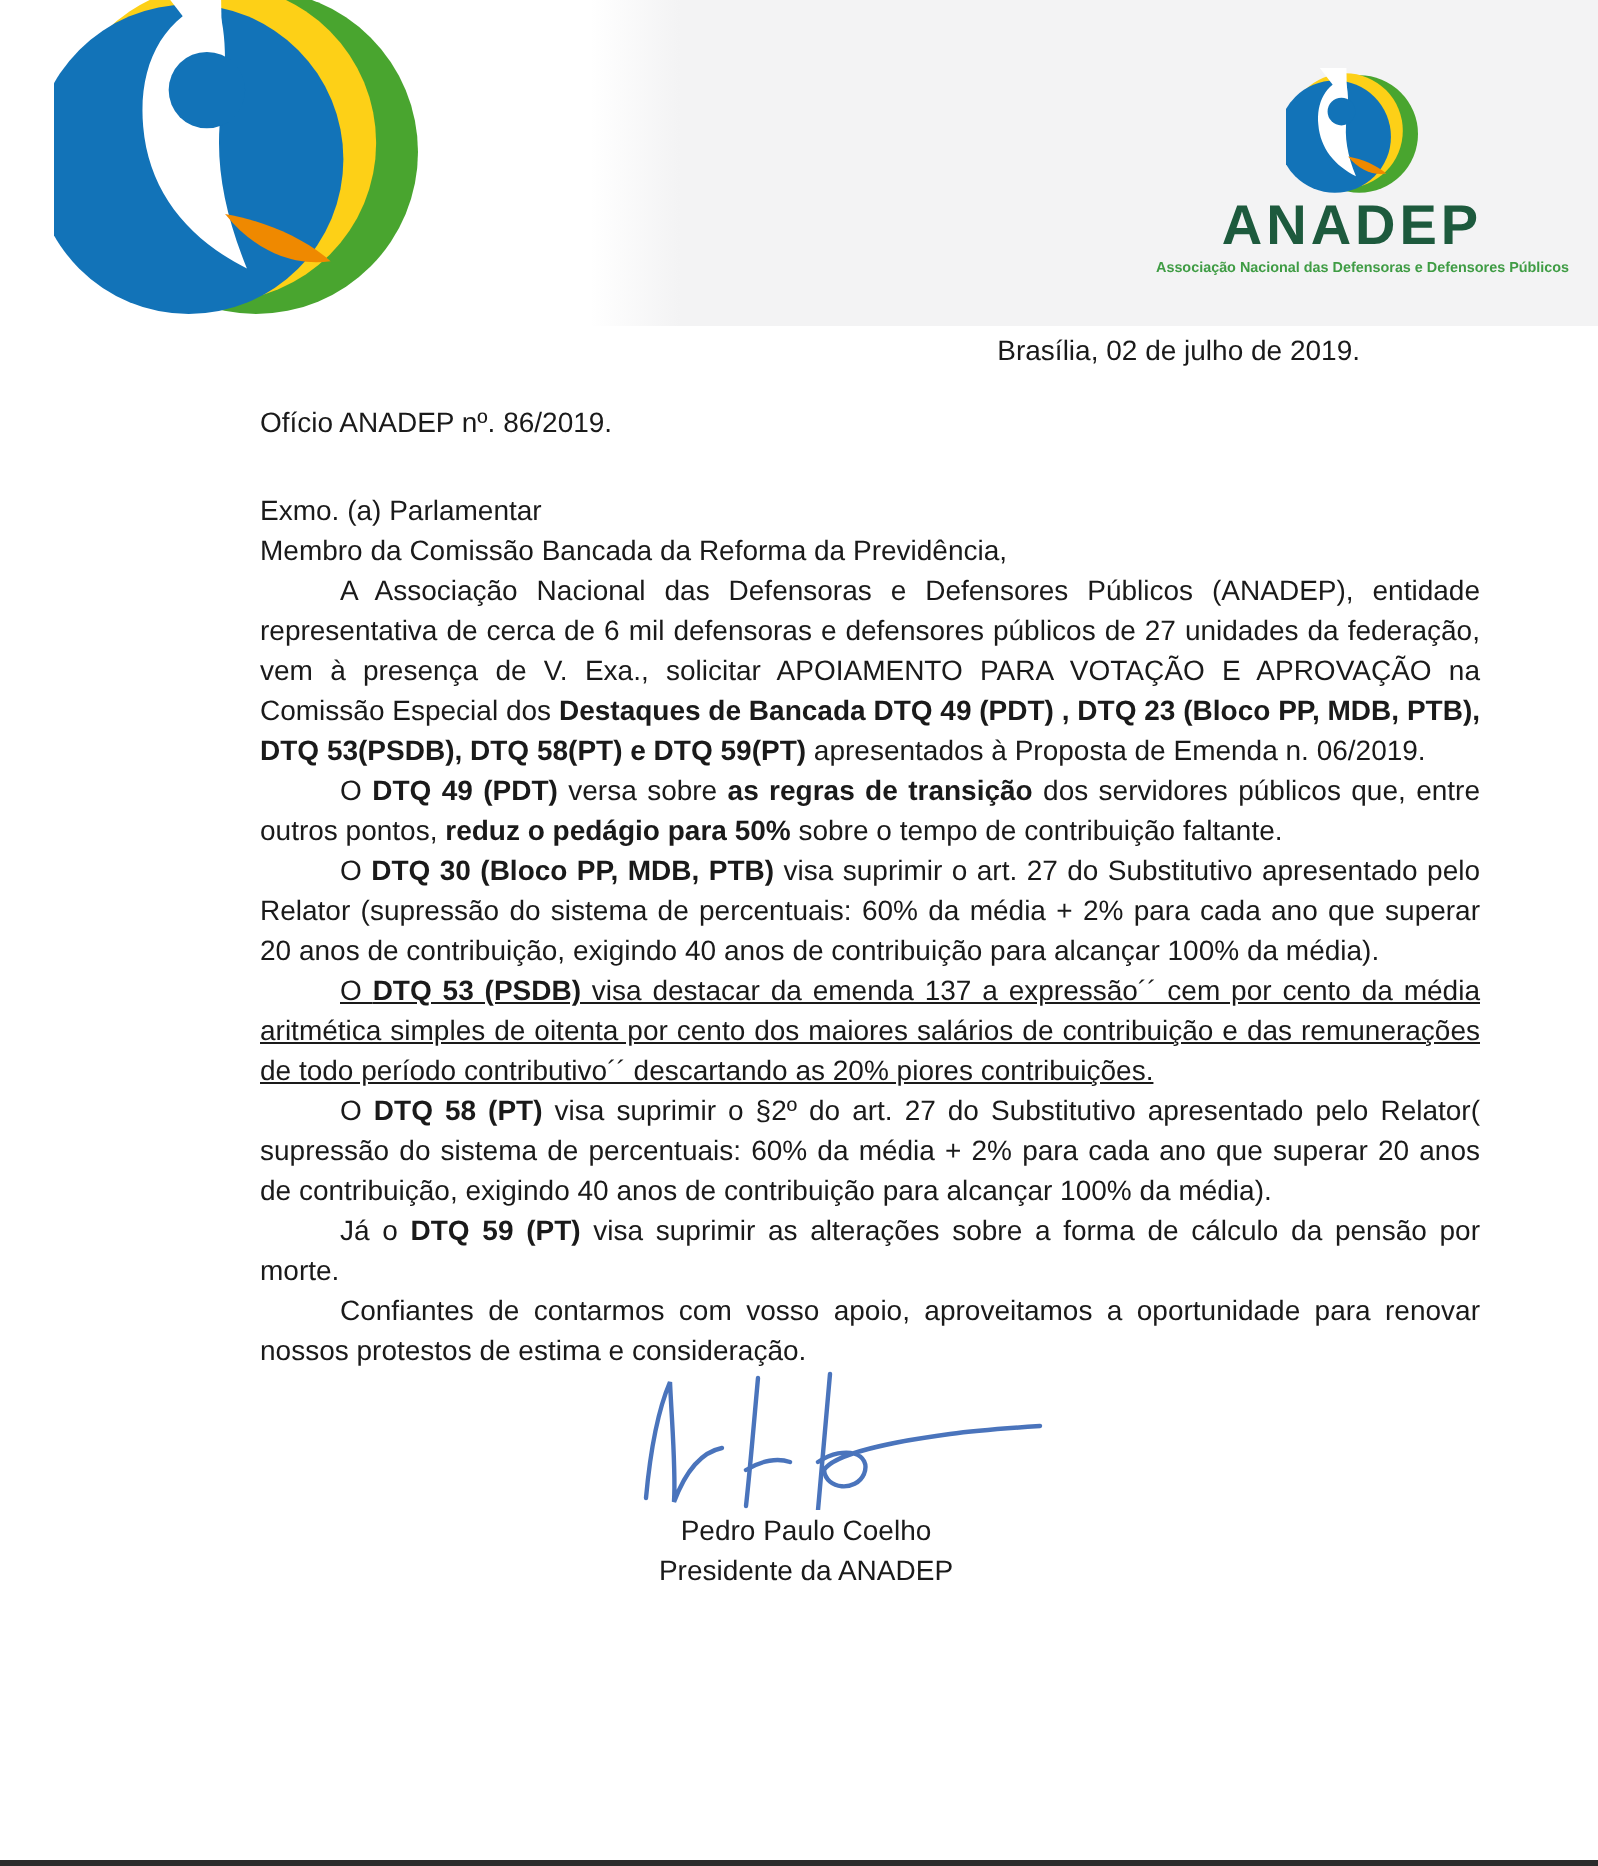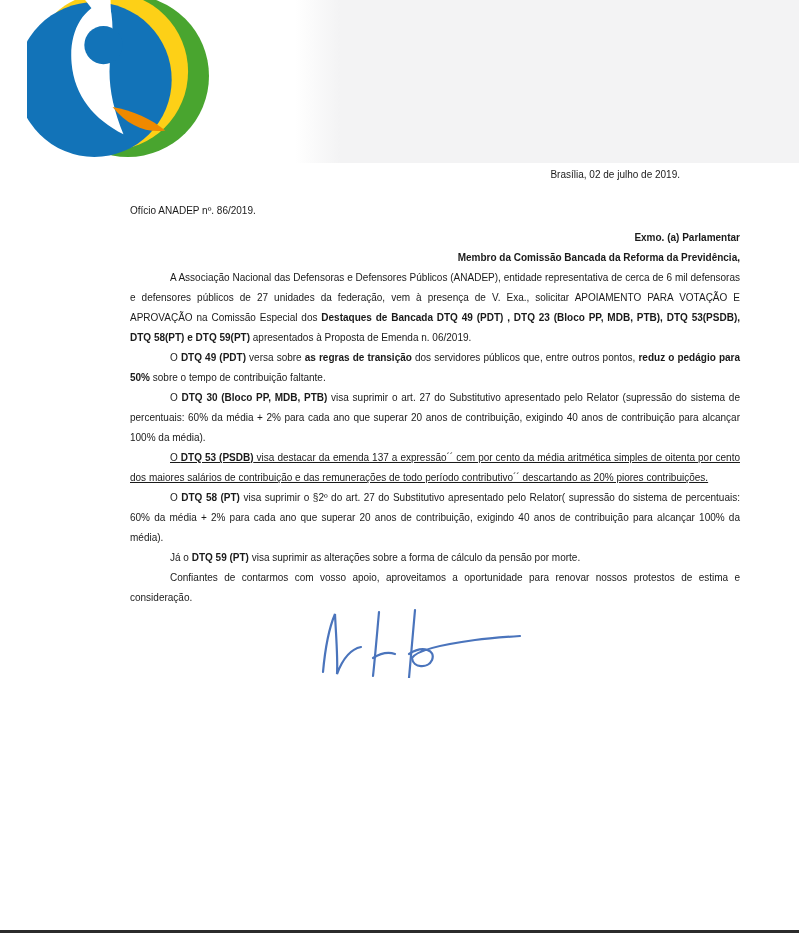--- a/index.html
+++ b/index.html
@@ -25,25 +25,25 @@
     color:#1d5a3d;line-height:30px;
   }
   .tagline{
     margin-top:1px;
     font-size:7.2px;font-weight:700;color:#3f9c44;
     white-space:nowrap;letter-spacing:0px;line-height:9px;
   }
   
   .content{
     position:absolute;left:130px;top:162px;width:610px;
-    font-size:10px;line-height:20px;
+    font-size:14px;line-height:20px;
   }
   .date{margin-top:3px;text-align:right;padding-right:60px;}
   .reference{margin-top:16px;}
-  .addressee{margin-top:7px;font-weight:700;text-align:right;}
+  .addressee{margin-top:24px;font-weight:400;}
   p.para{
     margin:0;text-align:justify;text-indent:40px;
   }
   .p1{margin-top:35px;}
   .p2{margin-top:3px;}
   .p3{margin-top:22px;}
   .p4{margin-top:6px;text-decoration:underline;}
   .p5{margin-top:4px;}
   .p6{margin-top:16px;}
   .p7{margin-top:2px;}
@@ -74,20 +74,27 @@
           <circle cx="74" cy="104" r="85" fill="#1273b8"></circle>
           <path d="M52,-8 L96,-8 L87,56 Z" fill="#ffffff" transform="rotate(-9 74 20)"></path>
           <path d="M89,16 C60,25 46,52 49,86 C52,122 74,148 106,164 C93,132 88,104 92,76 C95,53 95,33 89,16 Z" fill="#ffffff"></path>
           <circle cx="84" cy="66" r="21" fill="#1273b8"></circle>
           <path d="M94,134 C110,154 131,163 152,160 C137,147 116,138 94,134 Z" fill="#ef8900"></path>
         </symbol>
       </defs>
       <use href="#anadep-mark" width="200" height="200"></use>
     </svg>
 
+    <div class="brand">
+      <svg class="logo-small" viewBox="0 0 200 200" aria-hidden="true">
+        <use href="#anadep-mark" width="200" height="200"></use>
+      </svg>
+      <div class="wordmark">ANADEP</div>
+      <div class="tagline">Associação Nacional das Defensoras e Defensores Públicos</div>
+    </div>
   </div>
 
   <div class="content">
     <div class="date">Brasília, 02 de julho de 2019.</div>
     <div class="reference">Ofício ANADEP nº. 86/2019.</div>
 
     <div class="addressee">
       <div>Exmo. (a) Parlamentar</div>
       <div>Membro da Comissão Bancada da Reforma da Previdência,</div>
     </div>
@@ -104,16 +111,20 @@
     <svg class="signature" viewBox="0 0 210 72" aria-hidden="true">
       <g fill="none" stroke="#4a74bc" stroke-width="2.2" stroke-linecap="round">
         <path d="M8,66 C10,44 14,22 20,8 C21,30 23,52 22,68 C28,52 36,43 46,41"></path>
         <path d="M64,6 C62,28 60,52 58,70"></path>
         <path d="M58,52 C66,47 74,46 80,48"></path>
         <path d="M100,4 C98,26 96,50 94,72"></path>
         <path d="M94,48 C108,39 121,44 117,54 C113,63 98,62 97,52 C102,44 130,38 160,34 C175,32 190,31 205,30"></path>
       </g>
     </svg>
 
+    <div class="sig-block">
+      <div class="sig-name">Pedro Paulo Coelho</div>
+      <div class="sig-title">Presidente da ANADEP</div>
+    </div>
   </div>
 
   <div class="bottom-bar"></div>
 </div>
 
 </body></html>

